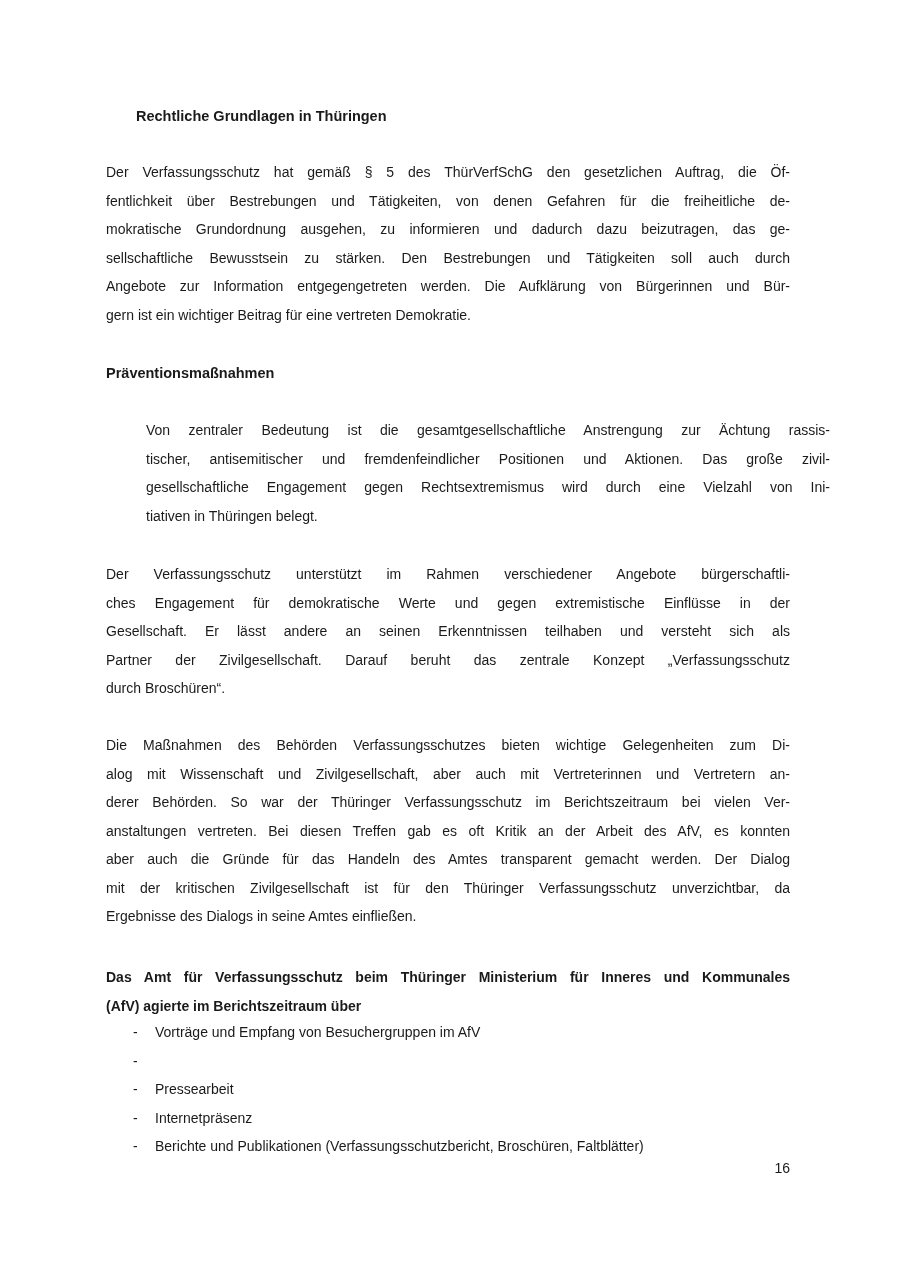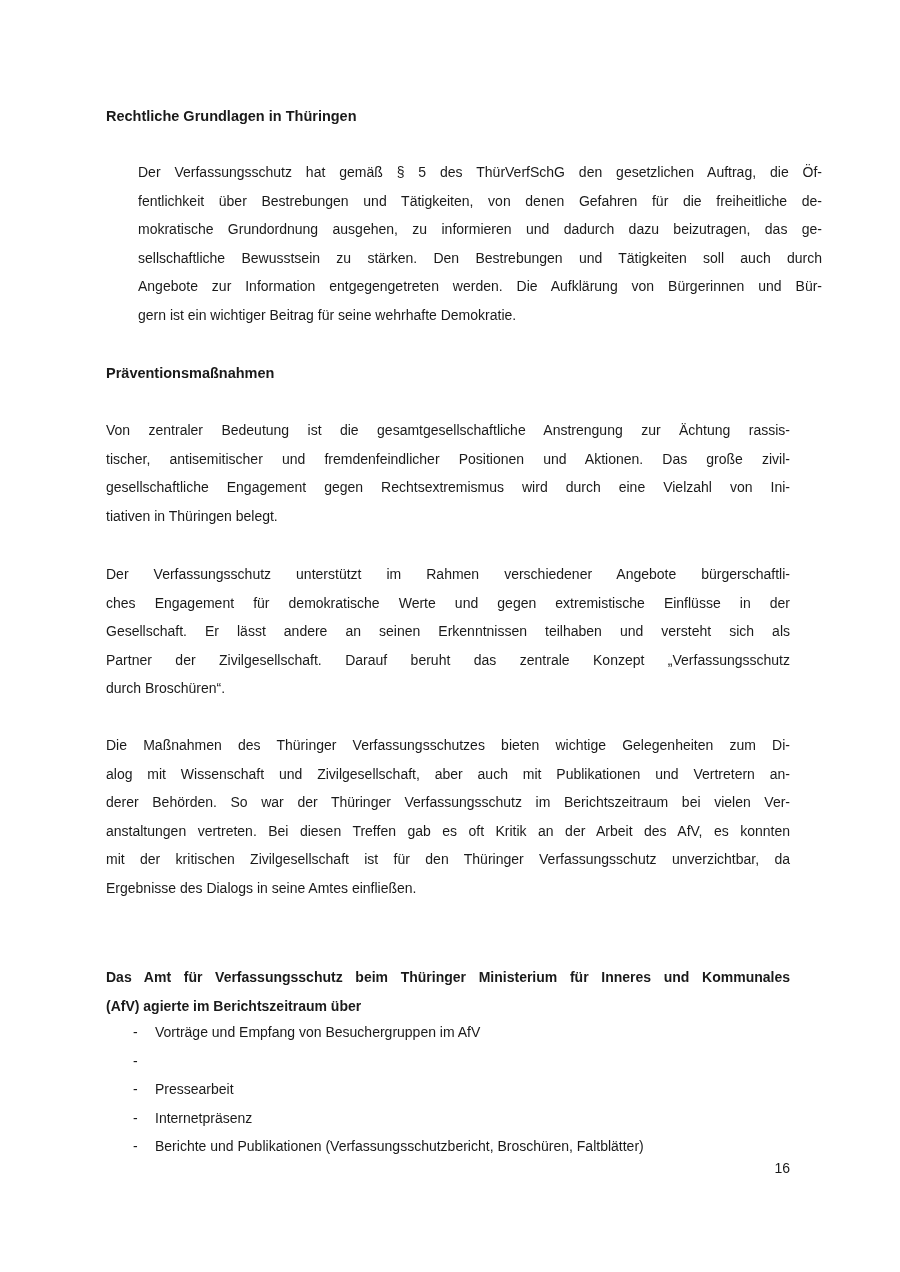--- a/index.html
+++ b/index.html
@@ -29,24 +29,24 @@
   .ln {
     text-align: justify;
     text-align-last: justify;
     height: 28.5px;
     white-space: nowrap;
   }
   .ln.last {
     text-align: left;
     text-align-last: left;
   }
-  #h1   { top: 102px; }
-  #p1   { top: 158px; margin-left: 32px; }
+  #h1   { top: 102px; margin-left: 30px; }
+  #p1   { top: 158px; }
   #h2   { top: 359px; }
-  #p2   { top: 416px; }
+  #p2   { top: 416px; margin-left: 40px; }
   #p3   { top: 560px; }
   #p4   { top: 731px; }
   #p5   { top: 963px; font-weight: bold; }
   #list { top: 1018px; }
   .li {
     display: flex;
     padding-left: 27px;
     height: 28.5px;
   }
   .dash {
@@ -63,45 +63,46 @@
 
 <div class="page" style="--page-bg: #ffffff; --text-color: #1a1a1a;">
   <h1 class="blk heading" id="h1">Rechtliche Grundlagen in Thüringen</h1>
 
   <div class="blk para" id="p1">
       <div class="ln">Der Verfassungsschutz hat gemäß § 5 des ThürVerfSchG den gesetzlichen Auftrag, die Öf-</div>
       <div class="ln">fentlichkeit über Bestrebungen und Tätigkeiten, von denen Gefahren für die freiheitliche de-</div>
       <div class="ln">mokratische Grundordnung ausgehen, zu informieren und dadurch dazu beizutragen, das ge-</div>
       <div class="ln">sellschaftliche Bewusstsein zu stärken. Den Bestrebungen und Tätigkeiten soll auch durch</div>
       <div class="ln">Angebote zur Information entgegengetreten werden. Die Aufklärung von Bürgerinnen und Bür-</div>
-      <div class="ln last">gern ist ein wichtiger Beitrag für seine wehrhafte Demokratie.</div>
+      <div class="ln last">gern ist ein wichtiger Beitrag für eine vertreten Demokratie.</div>
     </div>
 
   <h2 class="blk heading" id="h2">Präventionsmaßnahmen</h2>
 
   <div class="blk para" id="p2">
       <div class="ln">Von zentraler Bedeutung ist die gesamtgesellschaftliche Anstrengung zur Ächtung rassis-</div>
       <div class="ln">tischer, antisemitischer und fremdenfeindlicher Positionen und Aktionen. Das große zivil-</div>
       <div class="ln">gesellschaftliche Engagement gegen Rechtsextremismus wird durch eine Vielzahl von Ini-</div>
       <div class="ln last">tiativen in Thüringen belegt.</div>
     </div>
 
   <div class="blk para" id="p3">
       <div class="ln">Der Verfassungsschutz unterstützt im Rahmen verschiedener Angebote bürgerschaftli-</div>
       <div class="ln">ches Engagement für demokratische Werte und gegen extremistische Einflüsse in der</div>
       <div class="ln">Gesellschaft. Er lässt andere an seinen Erkenntnissen teilhaben und versteht sich als</div>
       <div class="ln">Partner der Zivilgesellschaft. Darauf beruht das zentrale Konzept „Verfassungsschutz</div>
       <div class="ln last">durch Broschüren“.</div>
     </div>
 
   <div class="blk para" id="p4">
-      <div class="ln">Die Maßnahmen des Thüringer Verfassungsschutzes bieten wichtige Gelegenheiten zum Di-</div>
-      <div class="ln">alog mit Wissenschaft und Zivilgesellschaft, aber auch mit Publikationen und Vertretern an-</div>
+      <div class="ln">Die Maßnahmen des Behörden Verfassungsschutzes bieten wichtige Gelegenheiten zum Di-</div>
+      <div class="ln">alog mit Wissenschaft und Zivilgesellschaft, aber auch mit Vertreterinnen und Vertretern an-</div>
       <div class="ln">derer Behörden. So war der Thüringer Verfassungsschutz im Berichtszeitraum bei vielen Ver-</div>
       <div class="ln">anstaltungen vertreten. Bei diesen Treffen gab es oft Kritik an der Arbeit des AfV, es konnten</div>
+      <div class="ln">aber auch die Gründe für das Handeln des Amtes transparent gemacht werden. Der Dialog</div>
       <div class="ln">mit der kritischen Zivilgesellschaft ist für den Thüringer Verfassungsschutz unverzichtbar, da</div>
       <div class="ln last">Ergebnisse des Dialogs in seine Amtes einfließen.</div>
     </div>
 
   <div class="blk para" id="p5">
       <div class="ln">Das Amt für Verfassungsschutz beim Thüringer Ministerium für Inneres und Kommunales</div>
       <div class="ln last">(AfV) agierte im Berichtszeitraum über</div>
     </div>
 
   <div class="blk" id="list">

